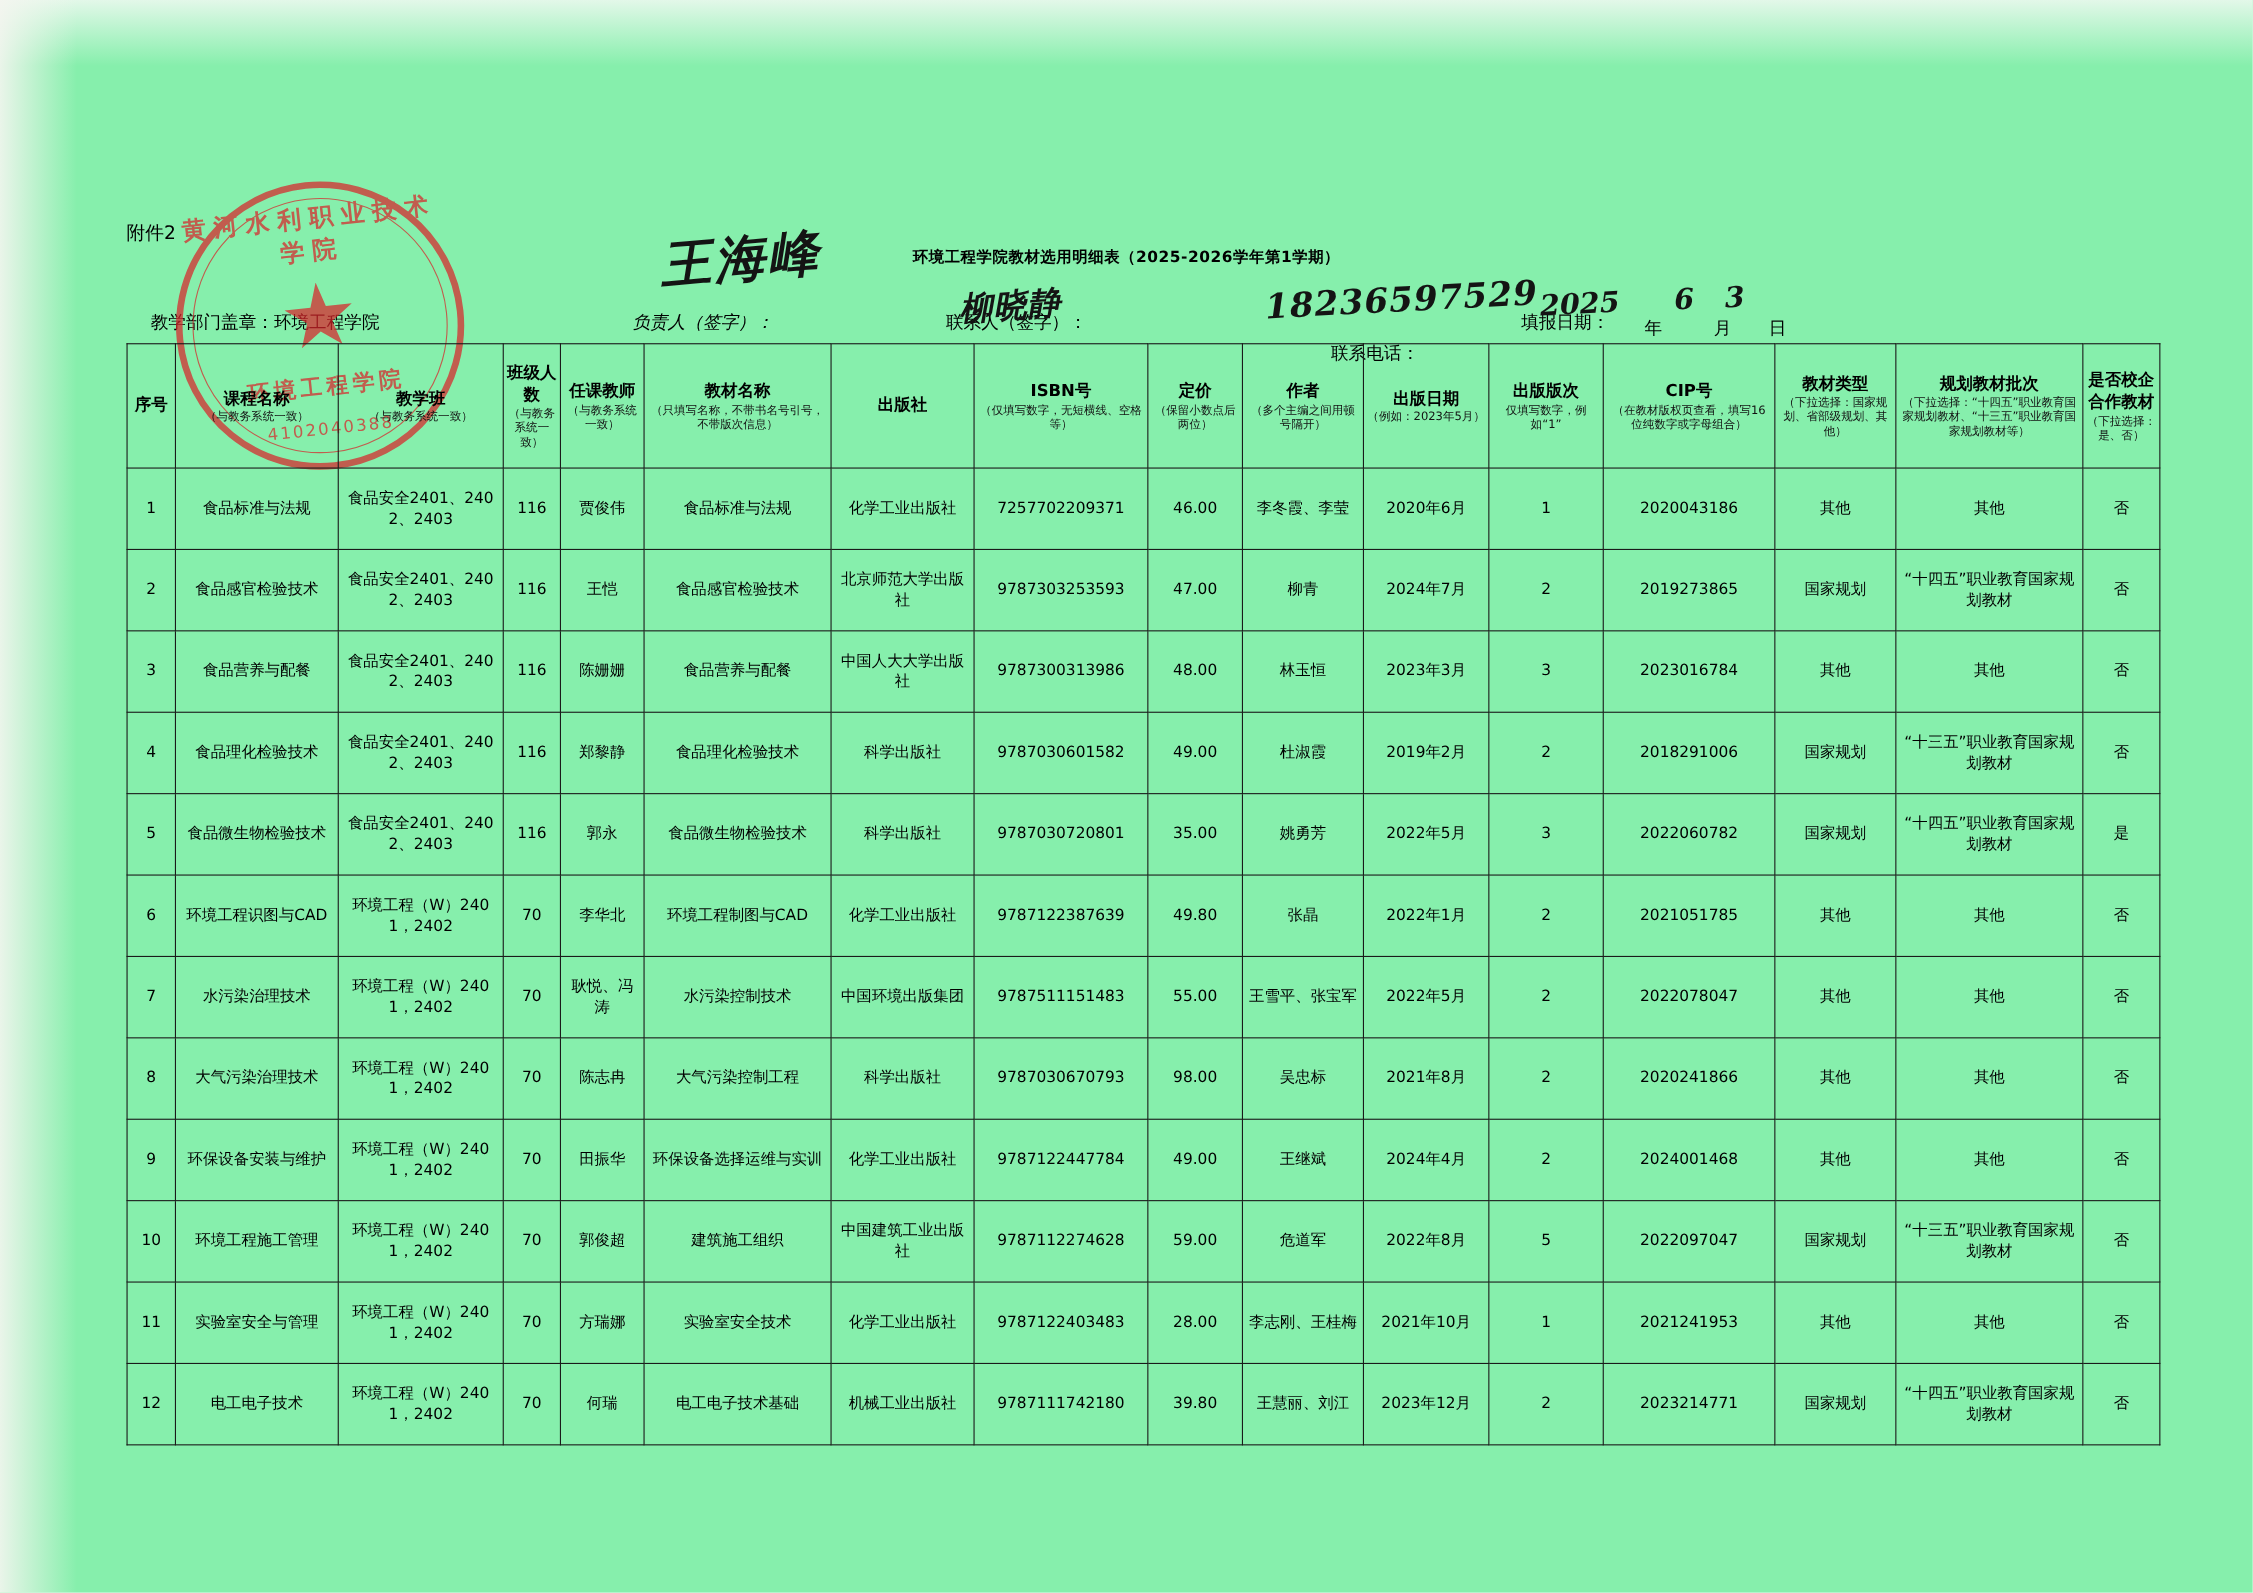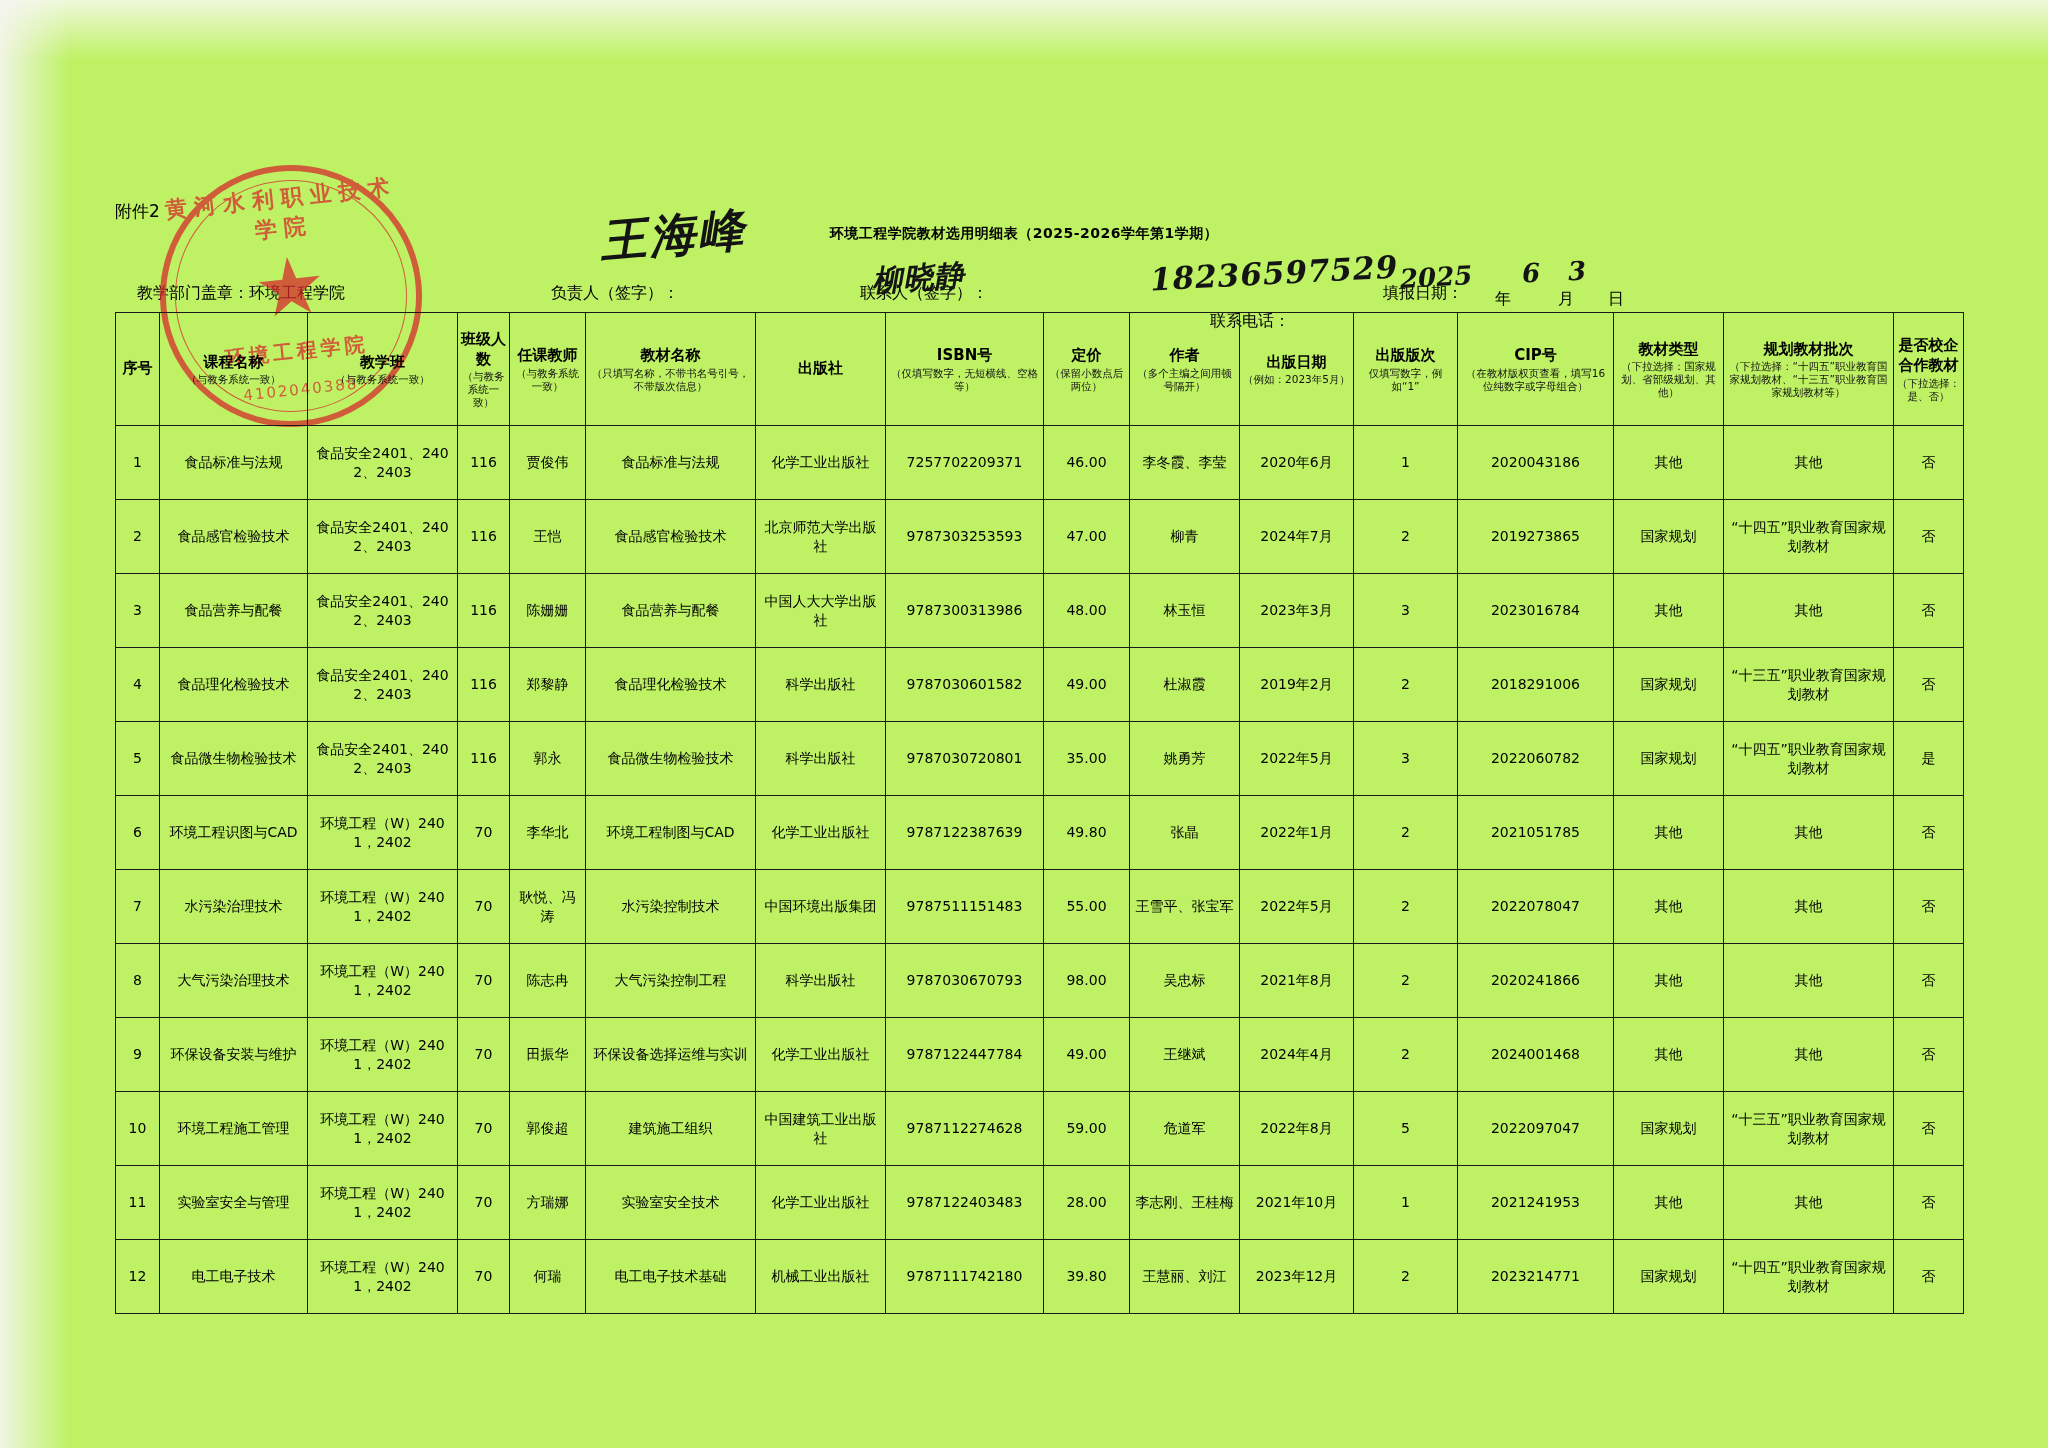--- a/index.html
+++ b/index.html
@@ -11,21 +11,21 @@
     width: 2048px;
     height: 1448px;
     font-family: "Liberation Sans", sans-serif;
     color: #000;
     position: relative;
     overflow: hidden;
   }
   .page {
     position: absolute;
     inset: 0;
-    background: #bef264;
+    background: #86efac;
   }
   
   .scan-shade {
     position: absolute;
     inset: 0;
     background:
       linear-gradient(90deg, rgba(245,245,240,0.9) 0px, rgba(255,255,255,0) 70px),
       linear-gradient(180deg, rgba(250,250,248,0.8) 0px, rgba(255,255,255,0) 60px);
     pointer-events: none;
   }
@@ -51,21 +51,21 @@
     position: absolute;
     left: 115px;
     top: 283px;
     width: 1790px;
     height: 26px;
     font-size: 16px;
     font-family: "DejaVu Sans", sans-serif;
   }
   .meta-item { position: absolute; white-space: nowrap; }
   .m1 { left: 0px; margin-left: 22px; }
-  .m2 { left: 436px; }
+  .m2 { left: 460px; font-style: italic; }
   .m3 { left: 745px; }
   .m4 { left: 1095px; margin-top: 28px; }
   .m5 { left: 1268px; }
 
   
   .hand {
     position: absolute;
     font-family: "DejaVu Serif", serif;
     color: #141414;
     font-style: italic;

